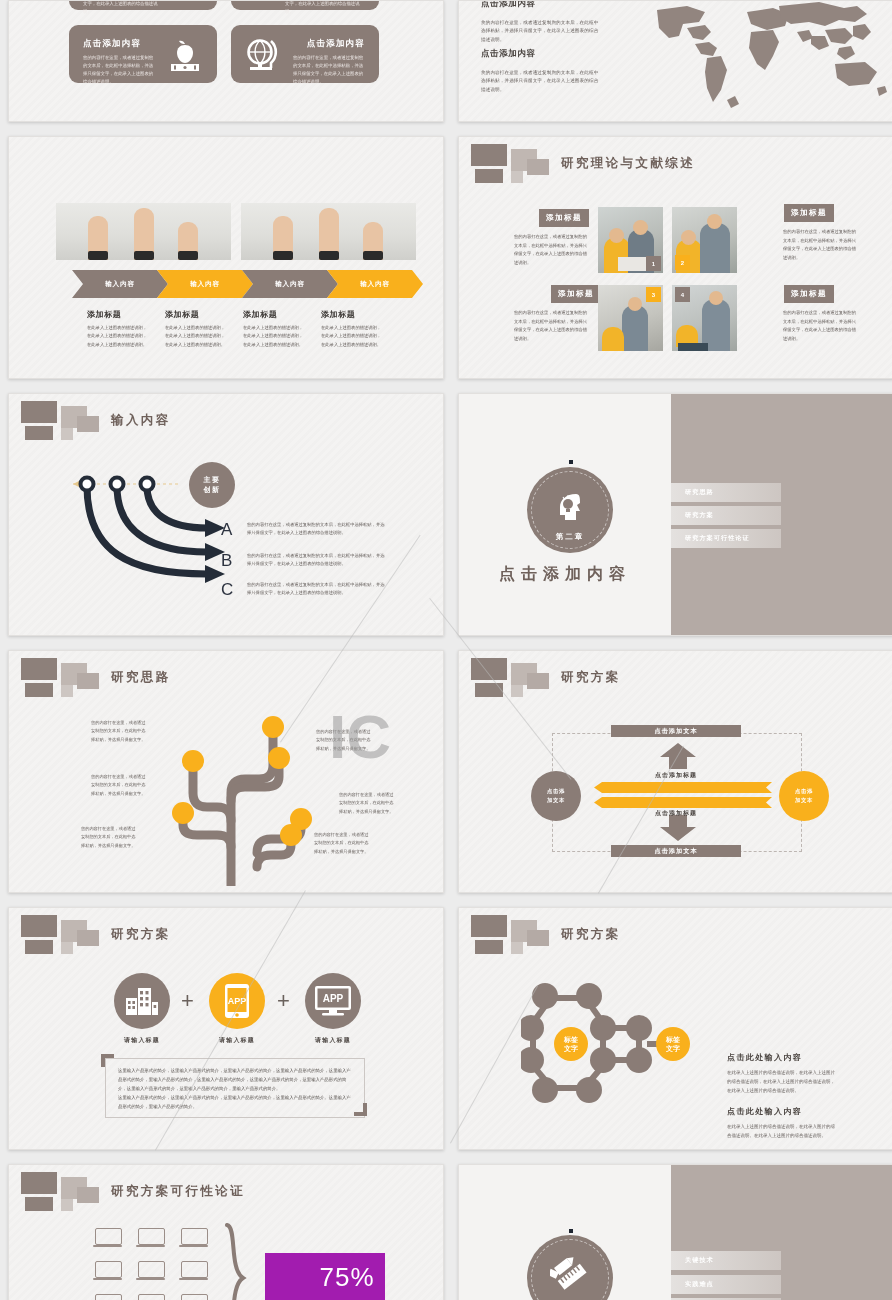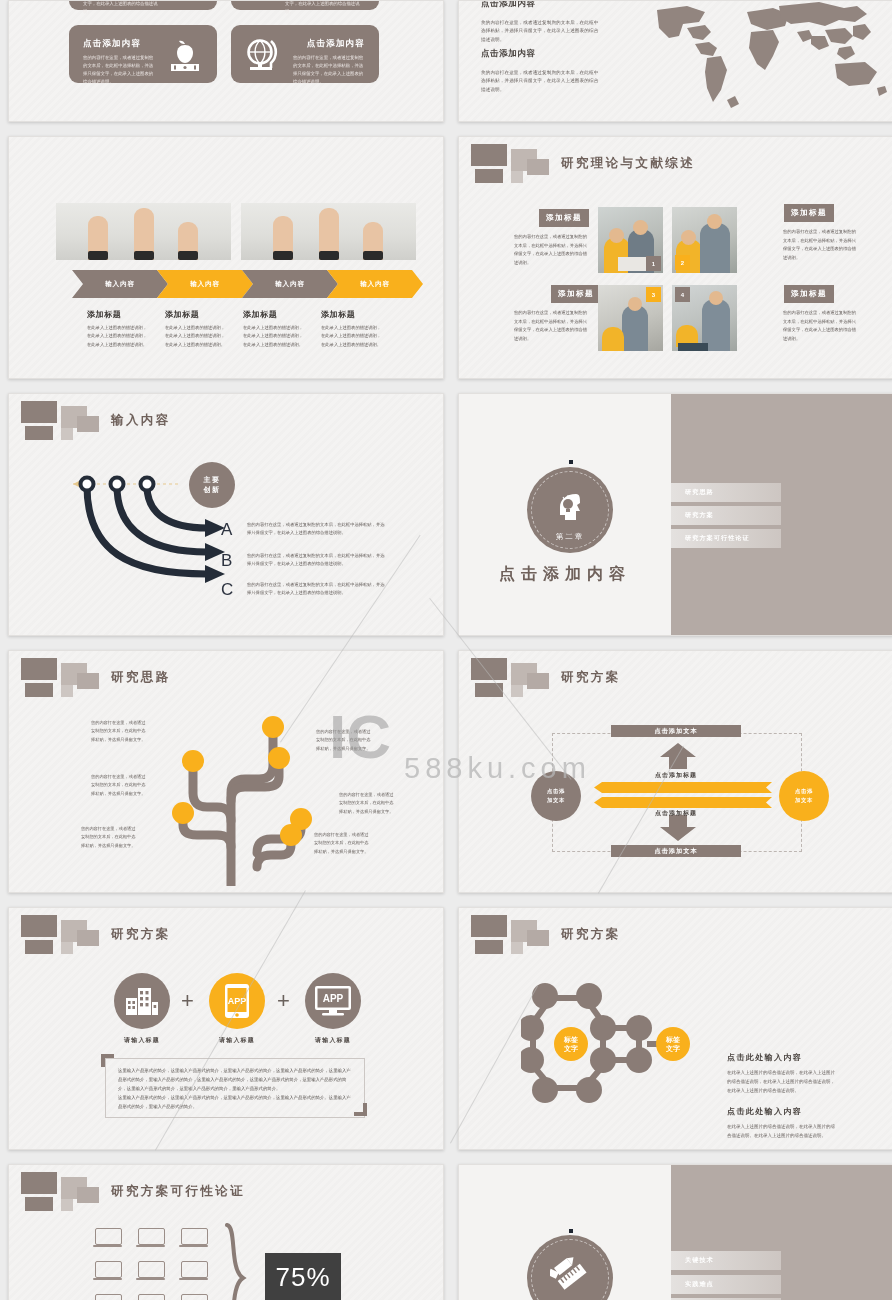--- a/index.html
+++ b/index.html
@@ -90,21 +90,21 @@
   .abc{position:absolute;font-size:17px;color:#2d3340;font-family:"Liberation Sans",sans-serif;}
   .abctxt{position:absolute;width:141px;font-size:4.3px;line-height:1.95;color:#5b5451;}
 
   
   .chap-right{position:absolute;right:0;top:0;width:222px;height:241px;background:#b4aaa5;}
   .chap-left{position:absolute;left:0;top:0;width:212px;height:241px;background:#f4f3f2;}
   .chap-circle{position:absolute;width:86px;height:86px;border-radius:50%;background:#8a7c76;
      display:flex;flex-direction:column;align-items:center;justify-content:center;}
   .chap-circle:after{content:"";position:absolute;inset:4px;border:1px dashed rgba(255,255,255,.55);border-radius:50%;}
   .chap-num{position:absolute;bottom:11px;left:0;right:0;text-align:center;color:#fff;font-size:7.5px;
-    font-weight:normal;letter-spacing:2px;}
+    font-weight:bold;letter-spacing:2px;}
   .chap-dot{position:absolute;width:4px;height:4px;background:#1d2430;}
   .chap-title{position:absolute;text-align:center;color:#6f615b;font-size:16px;font-weight:bold;letter-spacing:6px;}
   .chap-pill{position:absolute;height:19px;background:linear-gradient(90deg,#e4e1df,#cdc6c2);
      display:flex;align-items:center;color:#fff;font-size:6.2px;font-weight:bold;letter-spacing:1px;padding-left:14px;}
 
   
   .ttxt{position:absolute;font-size:4.2px;line-height:2;color:#5b5451;width:56px;}
 
   
   .barbrown{position:absolute;background:#8a7c76;color:#fff;display:flex;align-items:center;justify-content:center;
@@ -120,22 +120,22 @@
   .quote{position:absolute;border:1px solid #ccc7c4;}
   .qcorner{position:absolute;background:#8a7c76;}
   .qtxt{position:absolute;font-size:4.4px;line-height:2.05;color:#4a4440;}
   .rhead{position:absolute;font-size:8px;font-weight:bold;color:#4a4440;letter-spacing:1.4px;}
   .rbody{position:absolute;width:110px;font-size:4.5px;line-height:2.05;color:#5b5451;}
 
   
   .laptop{position:absolute;width:29px;height:19px;}
   .laptop .scr{position:absolute;left:1.5px;top:0;width:25px;height:15px;border:1.4px solid #9b8e88;border-radius:2px;}
   .laptop .base{position:absolute;left:0;bottom:0;width:29px;height:1.8px;background:#9b8e88;border-radius:1px;}
-  .pct{position:absolute;background:#404040;color:#fff;font-size:26px;font-weight:400;
-        display:flex;align-items:center;justify-content:center;letter-spacing:1px;}
+  .pct{position:absolute;background:#a21caf;color:#fff;font-size:26px;font-weight:400;
+        display:flex;align-items:center;justify-content:center;letter-spacing:1px;padding-left:44px;}
 
   
   .wm{position:absolute;left:0;top:0;width:892px;height:1300px;pointer-events:none;}
   .wm-main{position:absolute;left:330px;top:700px;font-size:56px;font-weight:bold;color:#9a9a9a;opacity:.62;
     letter-spacing:2px;font-family:"DejaVu Sans","Liberation Sans",sans-serif;white-space:nowrap;}
   .wm-sub{position:absolute;left:404px;top:752px;font-size:29px;color:#b6b6b6;opacity:.75;letter-spacing:5px;
     font-family:"Liberation Sans",sans-serif;white-space:nowrap;}
   .wm-ic{position:absolute;left:329px;top:701px;font-size:62px;color:#9a9a9a;opacity:.55;font-weight:bold;
     font-family:"Liberation Sans",sans-serif;}
   .wm-line{position:absolute;background:#b9b9b9;opacity:.55;transform-origin:0 0;height:1px;}
@@ -663,15 +663,14 @@
     </div>
   </div>
 
   <div class="wm">
     <div class="wm-line" style="left:430px;top:598px;width:230px;transform:rotate(52deg);"></div>
     <div class="wm-line" style="left:280px;top:742px;width:250px;transform:rotate(-56deg);"></div>
     <div class="wm-line" style="left:155px;top:1150px;width:300px;transform:rotate(-60deg);"></div>
     <div class="wm-line" style="left:598px;top:893px;width:170px;transform:rotate(-60deg);"></div>
     <div class="wm-line" style="left:450px;top:1143px;width:180px;transform:rotate(-61deg);"></div>
     <div class="wm-ic">IC</div>
-    <div class="wm-sub">588ku.com</div>
   </div>
 </div>
 
 </body></html>

